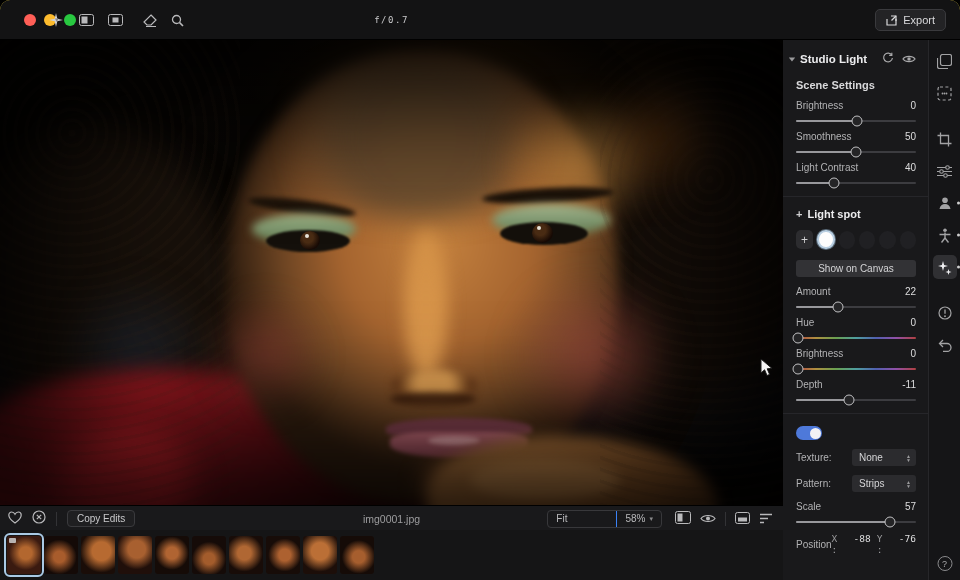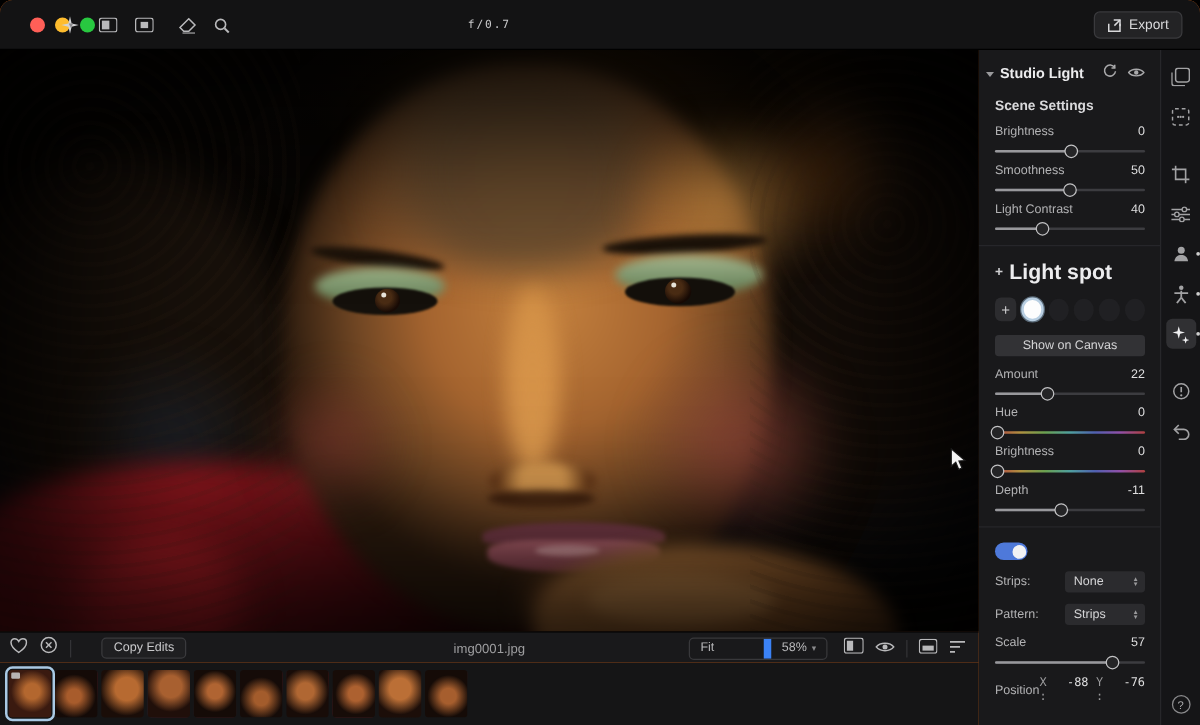--- a/index.html
+++ b/index.html
@@ -1,18 +1,18 @@
 <!DOCTYPE html>
 <html><head>
 <meta charset="utf-8">
 <style>
   * { margin:0; padding:0; box-sizing:border-box; }
   html,body { width:960px; height:580px; background:#000; overflow:hidden;
               font-family:"Liberation Sans","DejaVu Sans",sans-serif; }
-  #app { position:relative; width:960px; height:580px; background:#f97316;
+  #app { position:relative; width:960px; height:580px; background:#fde047;
          border-radius:10px 10px 0 0; overflow:hidden; }
 
   
   .titlebar { position:absolute; left:0; top:0; width:960px; height:40px;
               background:#131314; border-bottom:1px solid #000; }
   .lights { position:absolute; left:24px; top:14px; display:flex; gap:8px; }
   .light { width:12px; height:12px; border-radius:50%; }
   .tl-tools { position:absolute; left:48px; top:8px; height:24px; display:flex;
               align-items:center; gap:14px; color:#b9b9bb; }
   .tl-tools svg { display:block; }
@@ -31,28 +31,28 @@
   .ph { position:absolute; }
   .canvas .vignette { left:0; top:0; right:0; bottom:0;
      box-shadow:inset 0 0 120px 60px rgba(0,0,0,.85); z-index:40; }
 
   
   .bottombar { position:absolute; left:0; top:505px; width:783px; height:25px;
                background:#19191b; border-top:1px solid #000; color:#a8a8aa; }
   .bb-left { position:absolute; left:8px; top:0; height:25px; display:flex; align-items:center; gap:10px; }
   .bb-divider { width:1px; height:14px; background:#333336; }
   .copy-edits { height:17px; padding:0 9px; border:1px solid #3a3a3d; border-radius:4px;
-                background:#1f1f21; color:#c9c9cb; font-size:10px; display:flex; align-items:center;margin-left:14px; }
+                background:#1f1f21; color:#c9c9cb; font-size:10px; display:flex; align-items:center; }
   .bb-filename { position:absolute; left:0; top:0; width:783px; height:25px; display:flex;
                  align-items:center; justify-content:center; font-size:10.5px; color:#9d9d9f; }
   .bb-right { position:absolute; right:10px; top:0; height:25px; display:flex; align-items:center; gap:9px; }
   .zoom-group { display:flex; align-items:center; height:18px; border:1px solid #38383b;
-                border-radius:4px; overflow:hidden; }
+                border-radius:4px; overflow:hidden;gap:41px; }
   .zoom-group .zg { padding:0 8px; font-size:10px; color:#b9b9bb; display:flex; align-items:center; gap:4px; height:100%; }
-  .zoom-group .zg + .zg { border-left:6px solid #3b82f6;margin-left:32px; }
+  .zoom-group .zg + .zg { border-left:1px solid #3b82f6; }
   .tiny-caret { font-size:7px; color:#8a8a8c; }
 
   
   .filmstrip { position:absolute; left:0; top:530px; width:783px; height:50px;
                background:#151516; display:flex; align-items:center; gap:3px; padding-left:7px; }
   .thumb { position:relative; width:34px; height:38px; border-radius:3px; flex:0 0 auto;
            background:#241312; overflow:hidden; }
   .thumb.sel { outline:2px solid #a9c9e4; outline-offset:1px; }
   .badge { position:absolute; left:2px; top:2px; width:7px; height:5px; background:#cfcfcf;
            border-radius:1px; opacity:.85; }
@@ -95,21 +95,21 @@
   .svalue { font-size:10px; color:#dededf; }
   .track { position:relative; height:2px; background:#3c3c40; border-radius:1px; margin:9px 0 3px 0; }
   .track.rainbow { background:linear-gradient(90deg,#b04040,#b09040,#6aa050,#4f9f9f,#5060b0,#9050a8,#b04040); }
   .track .fill { position:absolute; left:0; top:0; height:2px; background:#98989c; border-radius:1px; }
   .track .thumb-dot { position:absolute; top:50%; width:11px; height:11px; border-radius:50%;
            background:#242426; border:1.5px solid #c2c2c4; transform:translate(-50%,-50%); }
   .hr { height:1px; background:#26262a; margin:12px -12px 0 -13px; }
 
   .spot-header { display:flex; align-items:center; gap:5px; margin-top:11px; }
   .spot-plus-glyph { font-size:11px; color:#cfcfd1; font-weight:bold; }
-  .spot-title { font-size:17px; font-weight:bold; color:#ececee; }
+  .spot-title { font-size:11px; font-weight:bold; color:#ececee; }
   .spot-circles { display:flex; align-items:center; gap:4px; margin-top:10px; }
   .spot-add { width:19px; height:19px; border-radius:5px; background:#2c2c2f; color:#cfcfd1;
               display:flex; align-items:center; justify-content:center; font-size:12px; }
   .spot-circle { width:18px; height:18px; border-radius:50%; background:#202023; }
   .spot-circle.active { width:19px; height:19px; background:#fdfdfd; border:2px solid #b9cfe2;
                         box-shadow:0 0 0 1px #5a6a78; }
   .show-canvas-btn { margin-top:11px; height:17px; background:#323235; border-radius:3px;
                      display:flex; align-items:center; justify-content:center;
                      font-size:10px; color:#d4d4d6; }
 
@@ -476,21 +476,21 @@
 
       <div class="hr"></div>
 
       <div class="cust-row">
         <span class="toggle" style="background: rgb(78, 121, 218);">
             <span class="knob"></span>
           </span>
       </div>
 
       <div class="dd-row">
-        <span class="dd-label">Strips:</span>
+        <span class="dd-label">Texture:</span>
         <span class="dropdown">
           <span class="dd-value">None</span>
           <span class="dd-chevrons">
             <span>▲</span>
               <span>▼</span>
           </span>
         </span>
       </div>
       <div class="dd-row">
         <span class="dd-label">Pattern:</span>

